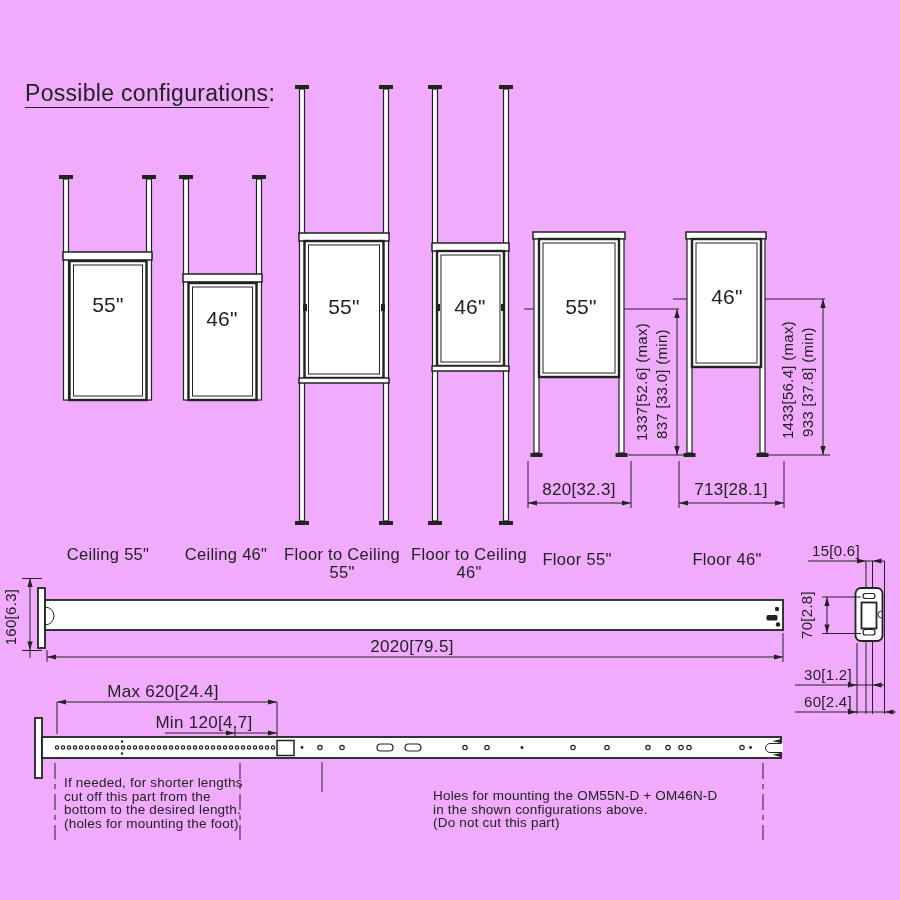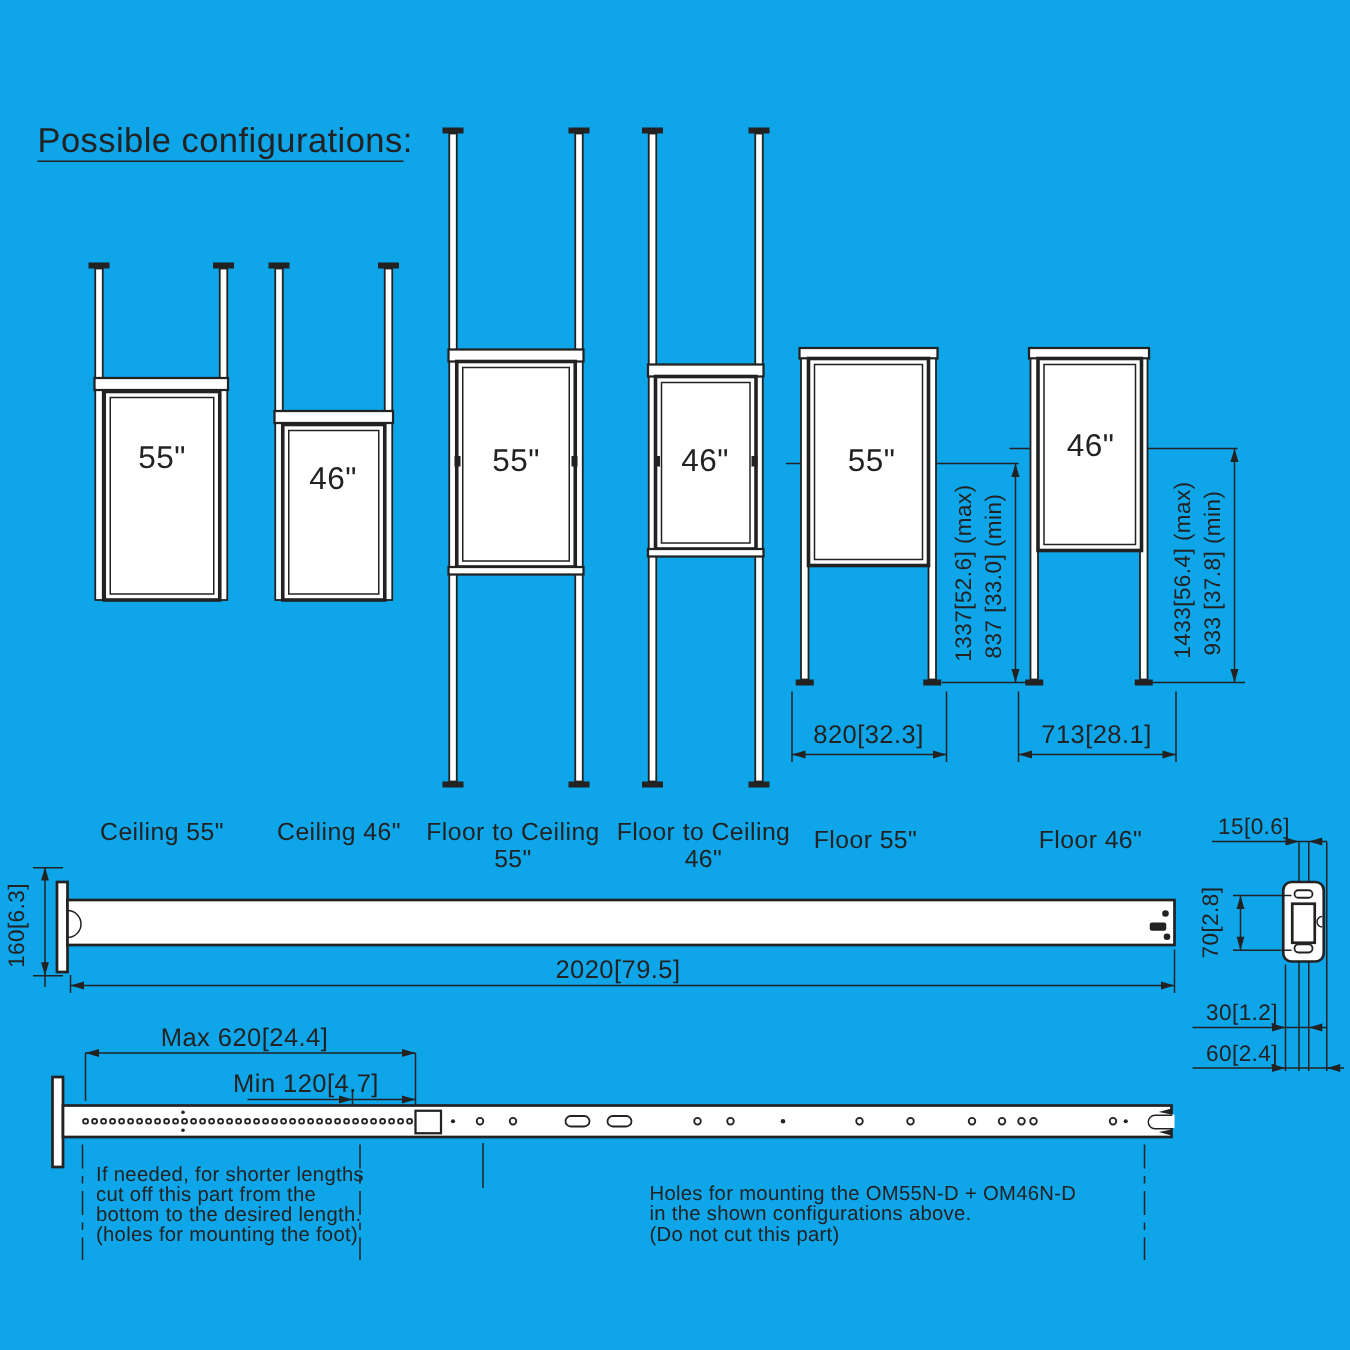--- a/index.html
+++ b/index.html
@@ -1,16 +1,16 @@
 <!DOCTYPE html>
 <html><head>
 <meta charset="utf-8">
 <style>
   html,body{margin:0;padding:0;background:#fff;}
-  .canvas{position:relative;width:900px;height:900px;background:#0ea5e9;overflow:hidden;
+  .canvas{position:relative;width:900px;height:900px;background:#f0abfc;overflow:hidden;
           font-family:"Liberation Sans",sans-serif;}
   svg text{fill:#222;font-family:"Liberation Sans",sans-serif;letter-spacing:.3px;}
   .t-title{font-size:23px;}
   .t-screen{font-size:21px;}
   .t-label{font-size:16.5px;}
   .t-dim{font-size:17px;}
   .t-dims{font-size:15px;}
   .t-note{font-size:13.5px;letter-spacing:.2px;}
   .part{fill:#fff;stroke:#222;stroke-width:1.2;}
   .part2{fill:#fff;stroke:#222;stroke-width:1.8;}

